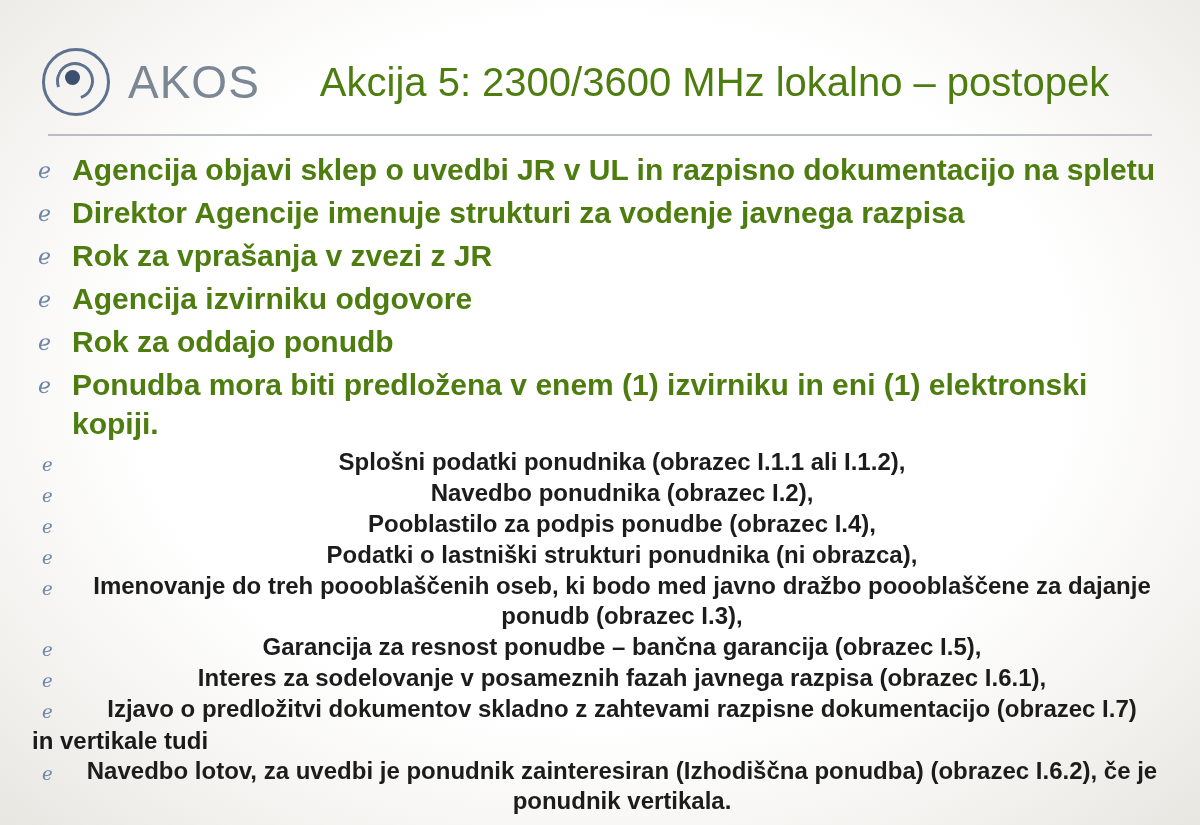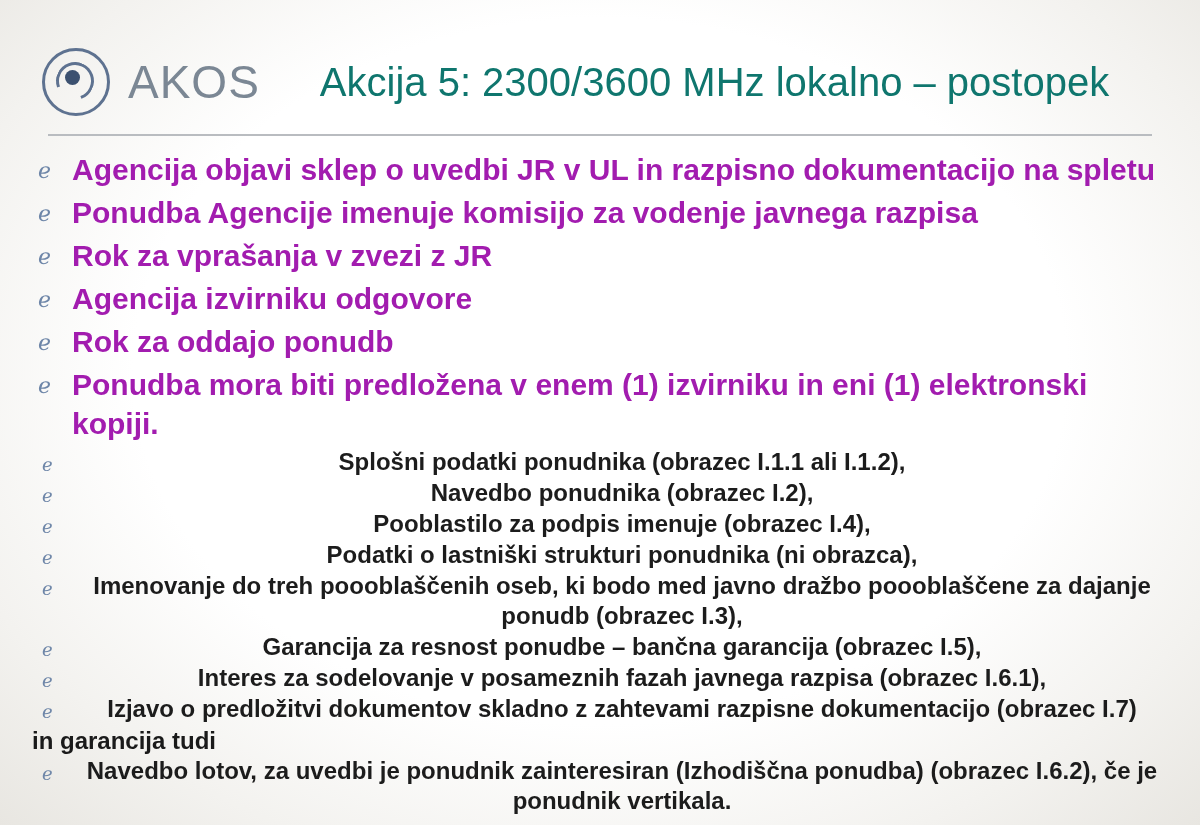--- a/index.html
+++ b/index.html
@@ -67,21 +67,21 @@
     margin-left: 18px;
     font-size: 46px;
     letter-spacing: 1px;
     color: #7b8794;
     font-weight: 400;
     text-align: center;
   }
   .slide-title {
     margin-left: 60px;
     font-size: 40px;
-    color: #0f766e;
+    color: #4d7c0f;
     font-weight: 400;
     white-space: nowrap;
   }
 
   .rule {
     height: 2px;
     background: #b9bcc0;
     margin: 6px 18px 14px 18px;
   }
 
@@ -101,21 +101,21 @@
     line-height: 1;
     font-family: "DejaVu Sans", sans-serif;
   }
   .txt {
     flex: 1 1 auto;
   }
 
   
   .l1 > li.item { margin-bottom: 4px; }
   .l1 .bullet { font-size: 22px; width: 34px; padding-top: 10px; padding-left: 8px; }
-  .l1 .txt { font-size: 30px; line-height: 1.30; font-weight: 700; color: #a21caf; }
+  .l1 .txt { font-size: 30px; line-height: 1.30; font-weight: 700; color: #4d7c0f; }
 
   
   .l2 { margin-left: 18px; margin-top: 2px; }
   .l2 > li.item { margin-bottom: 1px; }
   .l2 .bullet { font-size: 18px; width: 32px; padding-top: 9px; padding-left: 12px; }
   .l2 .txt { font-size: 24px; line-height: 1.25; font-weight: 700; color: #1c1c1c; text-align: center; }
 
   .interline {
     font-size: 24px;
     font-weight: 700;
@@ -138,21 +138,21 @@
 
   <div class="rule"></div>
 
   <ul class="lvl l1">
     <li class="item">
       <span class="bullet">ℯ</span>
       <span class="txt">Agencija objavi sklep o uvedbi JR v UL in razpisno dokumentacijo na spletu</span>
     </li>
     <li class="item">
       <span class="bullet">ℯ</span>
-      <span class="txt">Ponudba Agencije imenuje komisijo za vodenje javnega razpisa</span>
+      <span class="txt">Direktor Agencije imenuje strukturi za vodenje javnega razpisa</span>
     </li>
     <li class="item">
       <span class="bullet">ℯ</span>
       <span class="txt">Rok za vprašanja v zvezi z JR</span>
     </li>
     <li class="item">
       <span class="bullet">ℯ</span>
       <span class="txt">Agencija izvirniku odgovore</span>
     </li>
     <li class="item">
@@ -169,21 +169,21 @@
     <li class="item">
       <span class="bullet">ℯ</span>
       <span class="txt">Splošni podatki ponudnika (obrazec I.1.1 ali I.1.2),</span>
     </li>
     <li class="item">
       <span class="bullet">ℯ</span>
       <span class="txt">Navedbo ponudnika (obrazec I.2),</span>
     </li>
     <li class="item">
       <span class="bullet">ℯ</span>
-      <span class="txt">Pooblastilo za podpis imenuje (obrazec I.4),</span>
+      <span class="txt">Pooblastilo za podpis ponudbe (obrazec I.4),</span>
     </li>
     <li class="item">
       <span class="bullet">ℯ</span>
       <span class="txt">Podatki o lastniški strukturi ponudnika (ni obrazca),</span>
     </li>
     <li class="item">
       <span class="bullet">ℯ</span>
       <span class="txt">Imenovanje do treh poooblaščenih oseb, ki bodo med javno dražbo poooblaščene za dajanje ponudb (obrazec I.3),</span>
     </li>
     <li class="item">
@@ -193,21 +193,21 @@
     <li class="item">
       <span class="bullet">ℯ</span>
       <span class="txt">Interes za sodelovanje v posameznih fazah javnega razpisa (obrazec I.6.1),</span>
     </li>
     <li class="item">
       <span class="bullet">ℯ</span>
       <span class="txt">Izjavo o predložitvi dokumentov skladno z zahtevami razpisne dokumentacijo (obrazec I.7)</span>
     </li>
   </ul>
 
-  <div class="interline">in garancija tudi</div>
+  <div class="interline">in vertikale tudi</div>
 
   <ul class="lvl l2">
     <li class="item">
       <span class="bullet">ℯ</span>
       <span class="txt">Navedbo lotov, za uvedbi je ponudnik zainteresiran (Izhodiščna ponudba) (obrazec I.6.2), če je ponudnik vertikala.</span>
     </li>
   </ul>
 
 </div>
 

